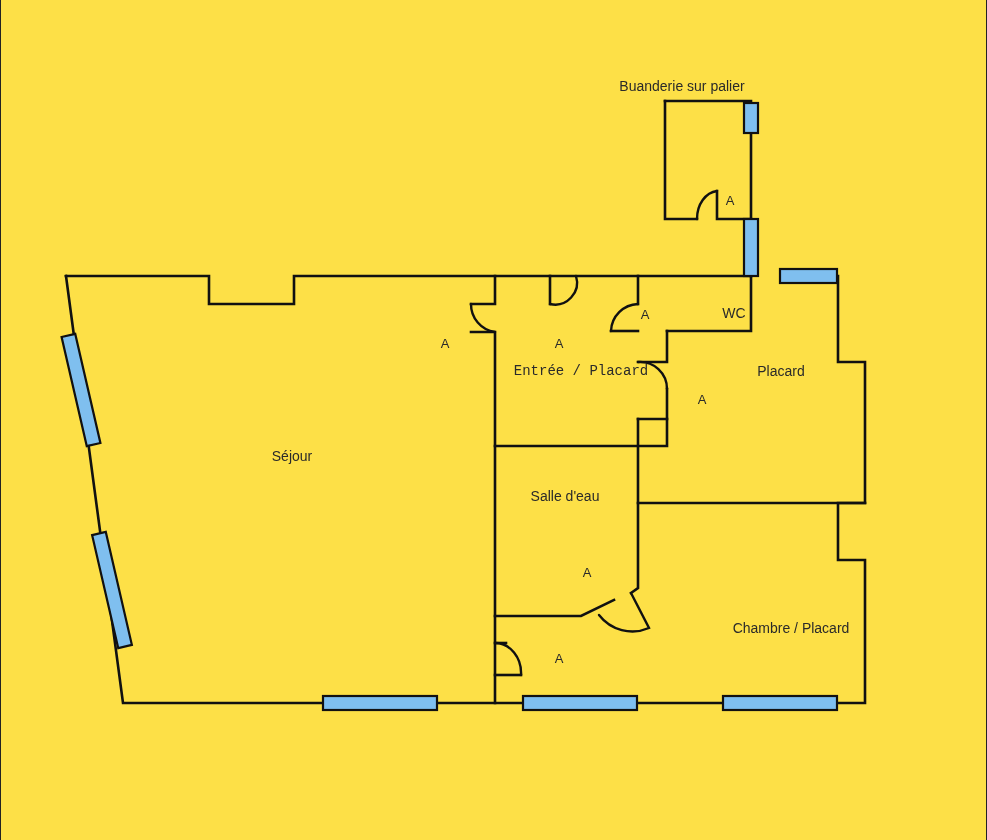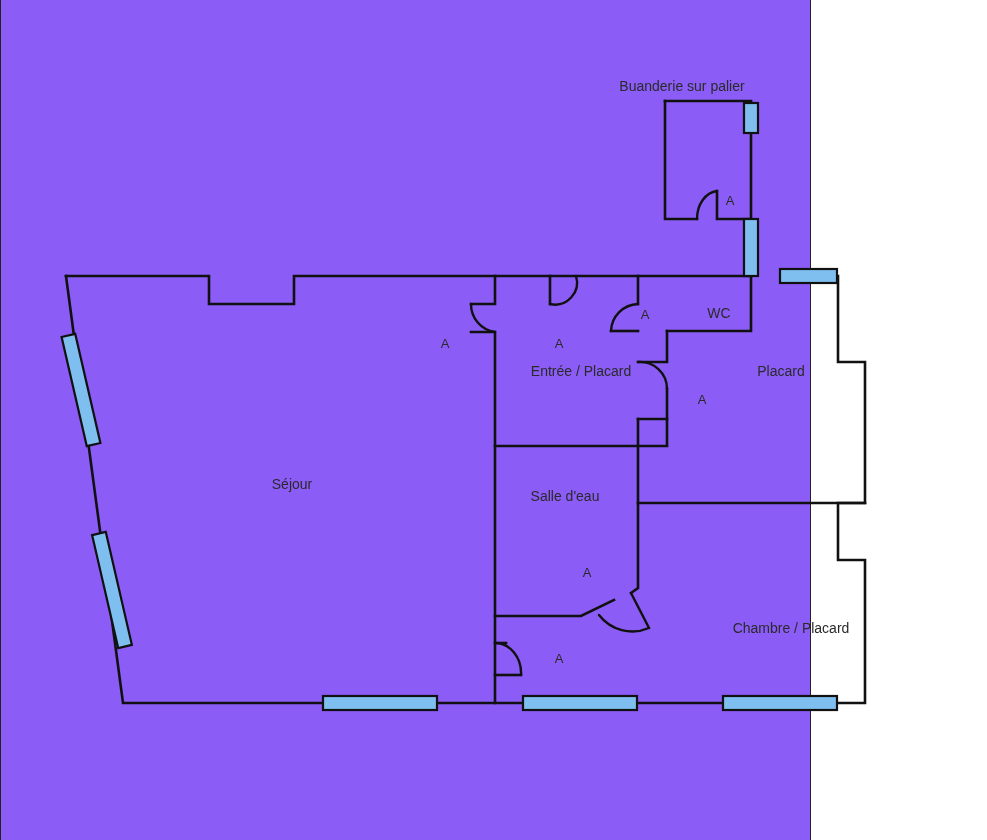--- a/index.html
+++ b/index.html
@@ -1,20 +1,20 @@
 <!DOCTYPE html>
 <html><head>
 <meta charset="utf-8">
 <style>
   html, body { margin: 0; padding: 0; background: #ffffff; }
   body { width: 987px; height: 840px; overflow: hidden; position: relative; }
   .frame {
-    position: absolute; left: 0; top: 0; width: 811px; height: 840px;
+    position: absolute; left: 0; top: 0; width: 987px; height: 840px;
     box-sizing: border-box; border-left: 1px solid #222; border-right: 1px solid #222;
-    background: #8b5cf6;
+    background: #fde047;
   }
   svg { position: absolute; left: 0; top: 0; }
   .wall { stroke: #111111; stroke-width: 2.6; fill: none; stroke-linecap: square; stroke-linejoin: miter; }
   .door { stroke: #111111; stroke-width: 2.4; fill: none; stroke-linecap: round; }
   .window { fill: #7fbfef; stroke: #111111; stroke-width: 2.2; }
   .label {
     position: absolute; font-family: "Liberation Sans", sans-serif; font-size: 14px; color: #2a2a2a;
     white-space: nowrap; transform: translate(-50%, -50%); line-height: 1;
   }
   .marker {
@@ -63,24 +63,24 @@
         <rect x="779" y="269" width="57" height="14" class="window"></rect>
         <rect x="322" y="696" width="114" height="14" class="window"></rect>
         <rect x="522" y="696" width="114" height="14" class="window"></rect>
         <rect x="722" y="696" width="114" height="14" class="window"></rect>
         <rect x="73" y="334" width="14" height="112" transform="rotate(-13 80 390)" class="window"></rect>
         <rect x="104" y="532" width="14" height="116" transform="rotate(-13 111 590)" class="window"></rect>
       </g>
   </svg>
 
   <div class="label" style="left: 681px; top: 86px;">Buanderie sur palier</div>
-  <div class="label" style="left: 718px; top: 313px;">WC</div>
-  <div class="label" style="left: 580px; top: 371px;">Entrée / Placard</div>
+  <div class="label" style="left: 733px; top: 313px;">WC</div>
+  <div class="label" style="left: 580px; top: 371px; font-family: Liberation Mono, monospace;">Entrée / Placard</div>
   <div class="label" style="left: 780px; top: 371px;">Placard</div>
-  <div class="label" style="left: 291px; top: 484px;">Séjour</div>
+  <div class="label" style="left: 291px; top: 456px;">Séjour</div>
   <div class="label" style="left: 564px; top: 496px;">Salle d'eau</div>
   <div class="label" style="left: 790px; top: 628px; text-align: center;">Chambre / Placard</div>
 
   <div class="marker" style="left: 729px; top: 200px;">A</div>
   <div class="marker" style="left: 444px; top: 343px;">A</div>
   <div class="marker" style="left: 558px; top: 343px;">A</div>
   <div class="marker" style="left: 644px; top: 314px;">A</div>
   <div class="marker" style="left: 701px; top: 399px;">A</div>
   <div class="marker" style="left: 586px; top: 572px;">A</div>
   <div class="marker" style="left: 558px; top: 658px;">A</div>

